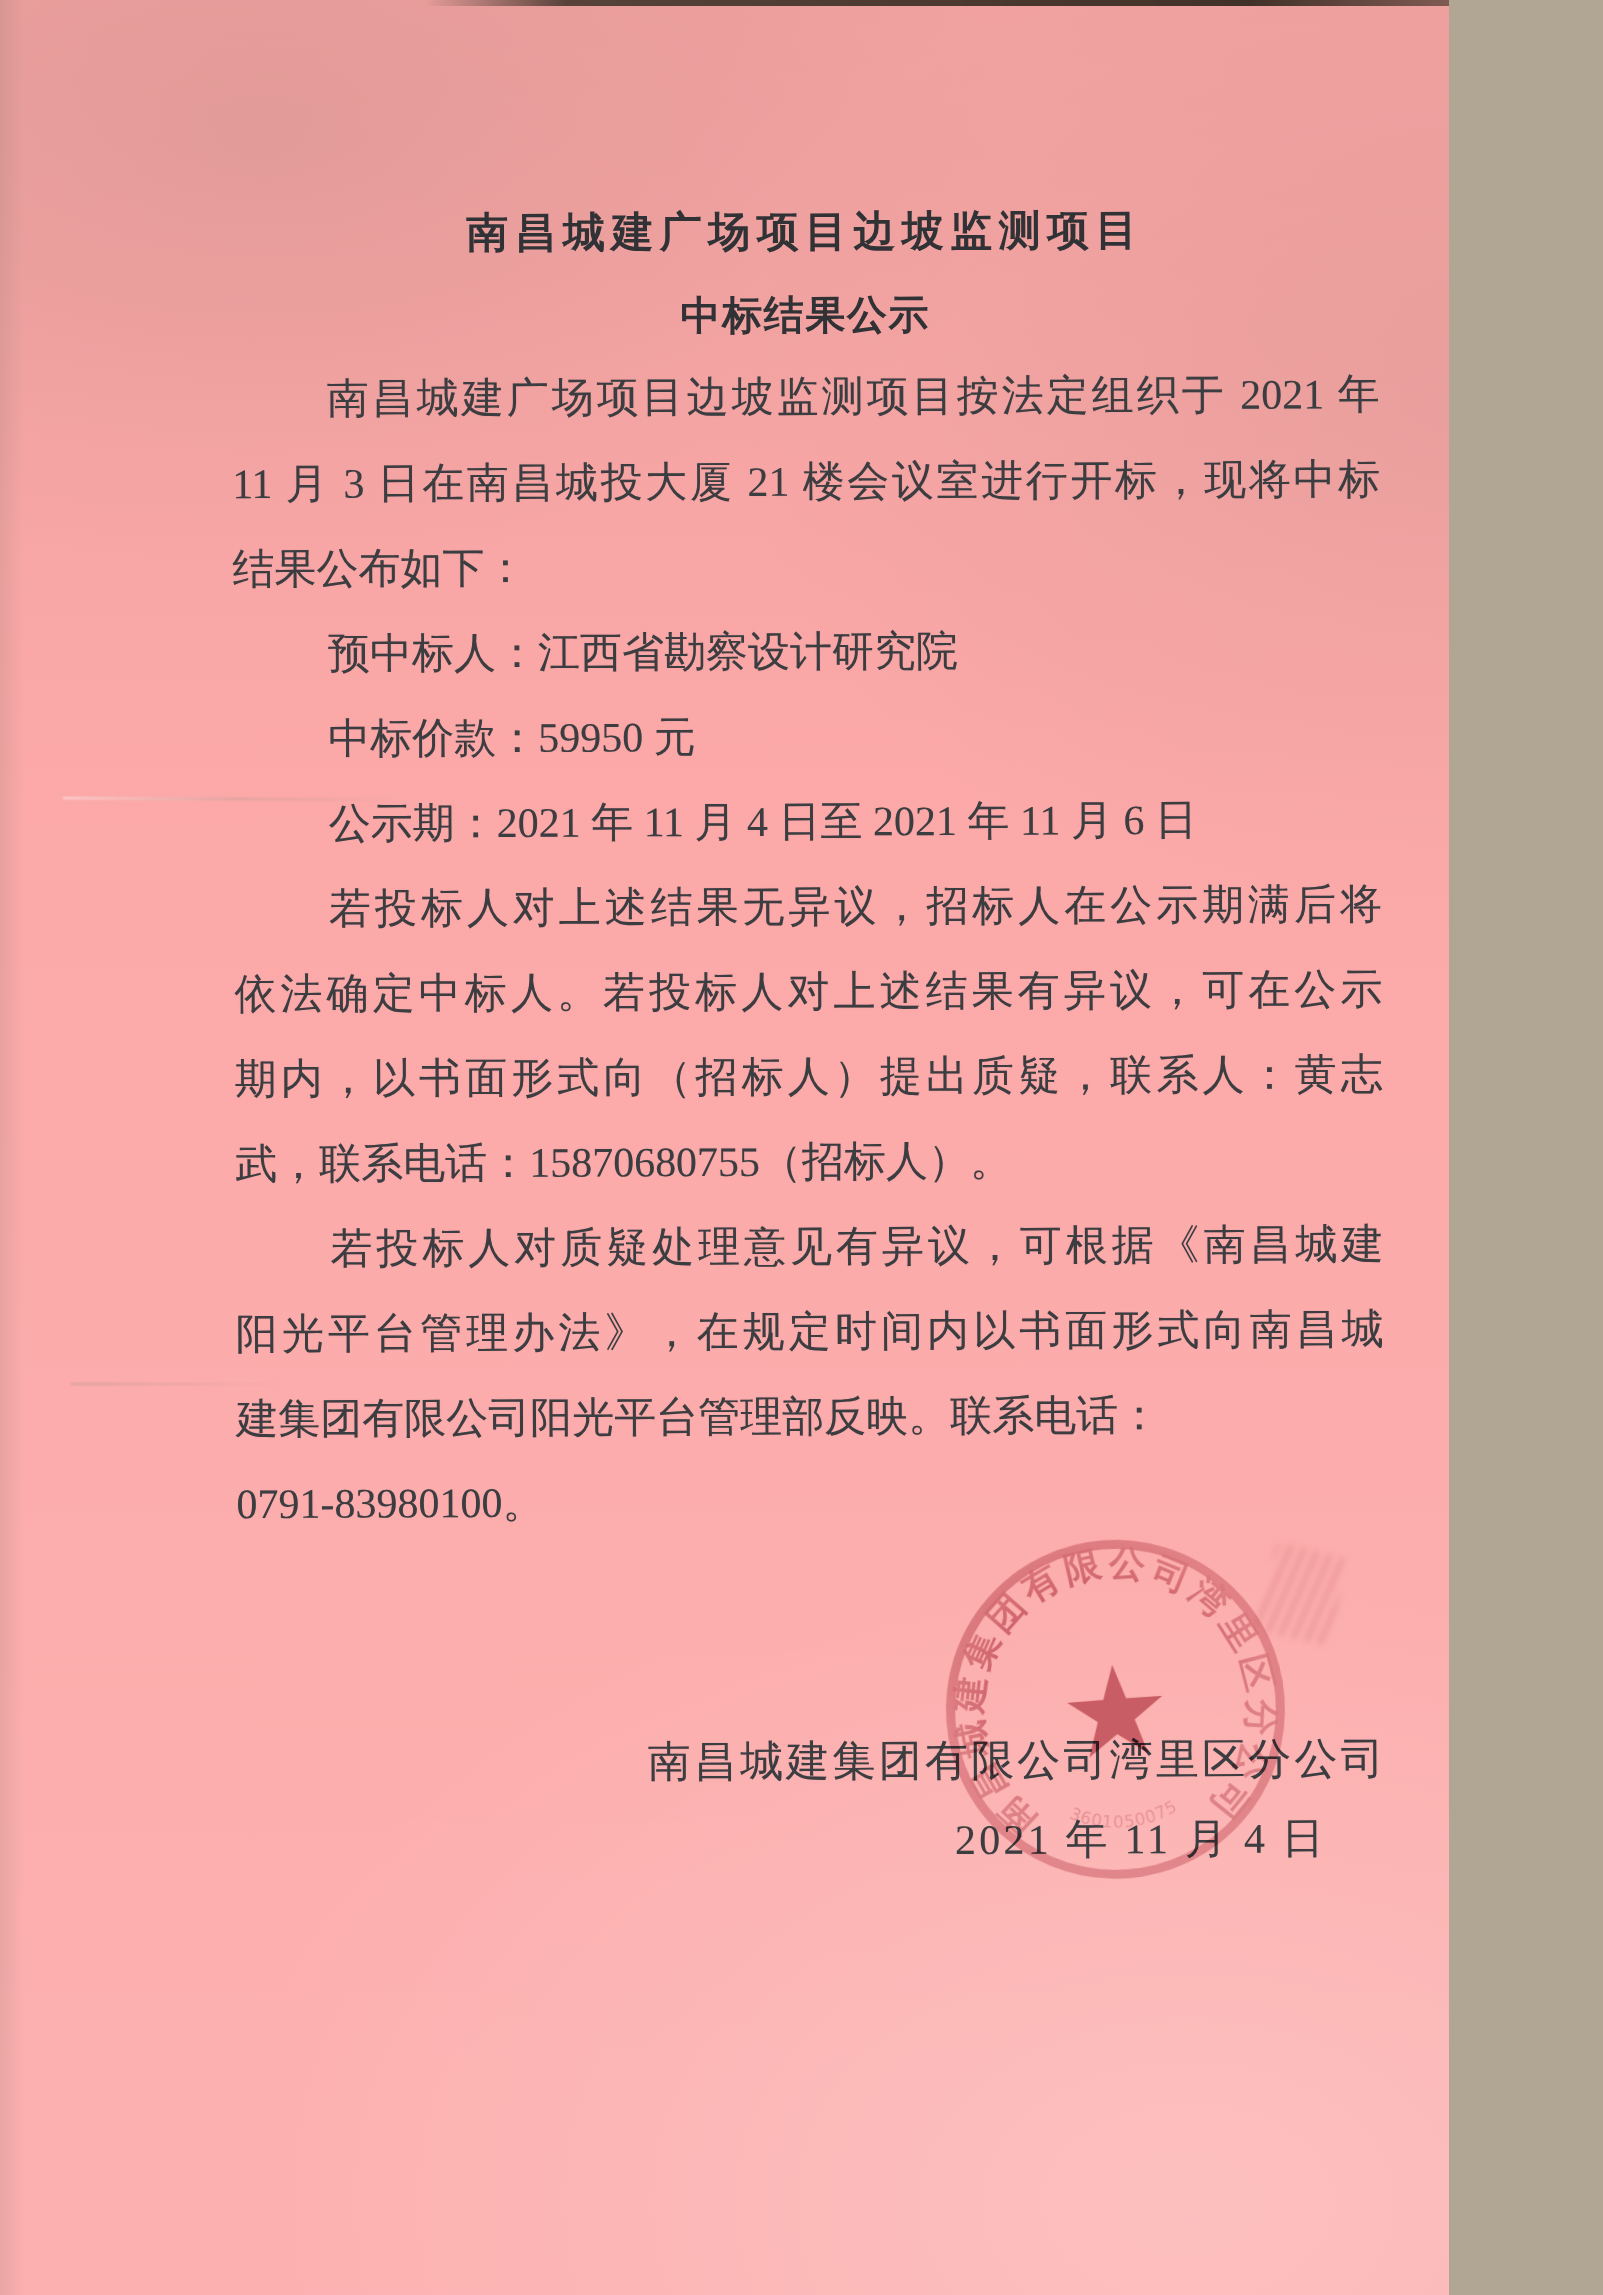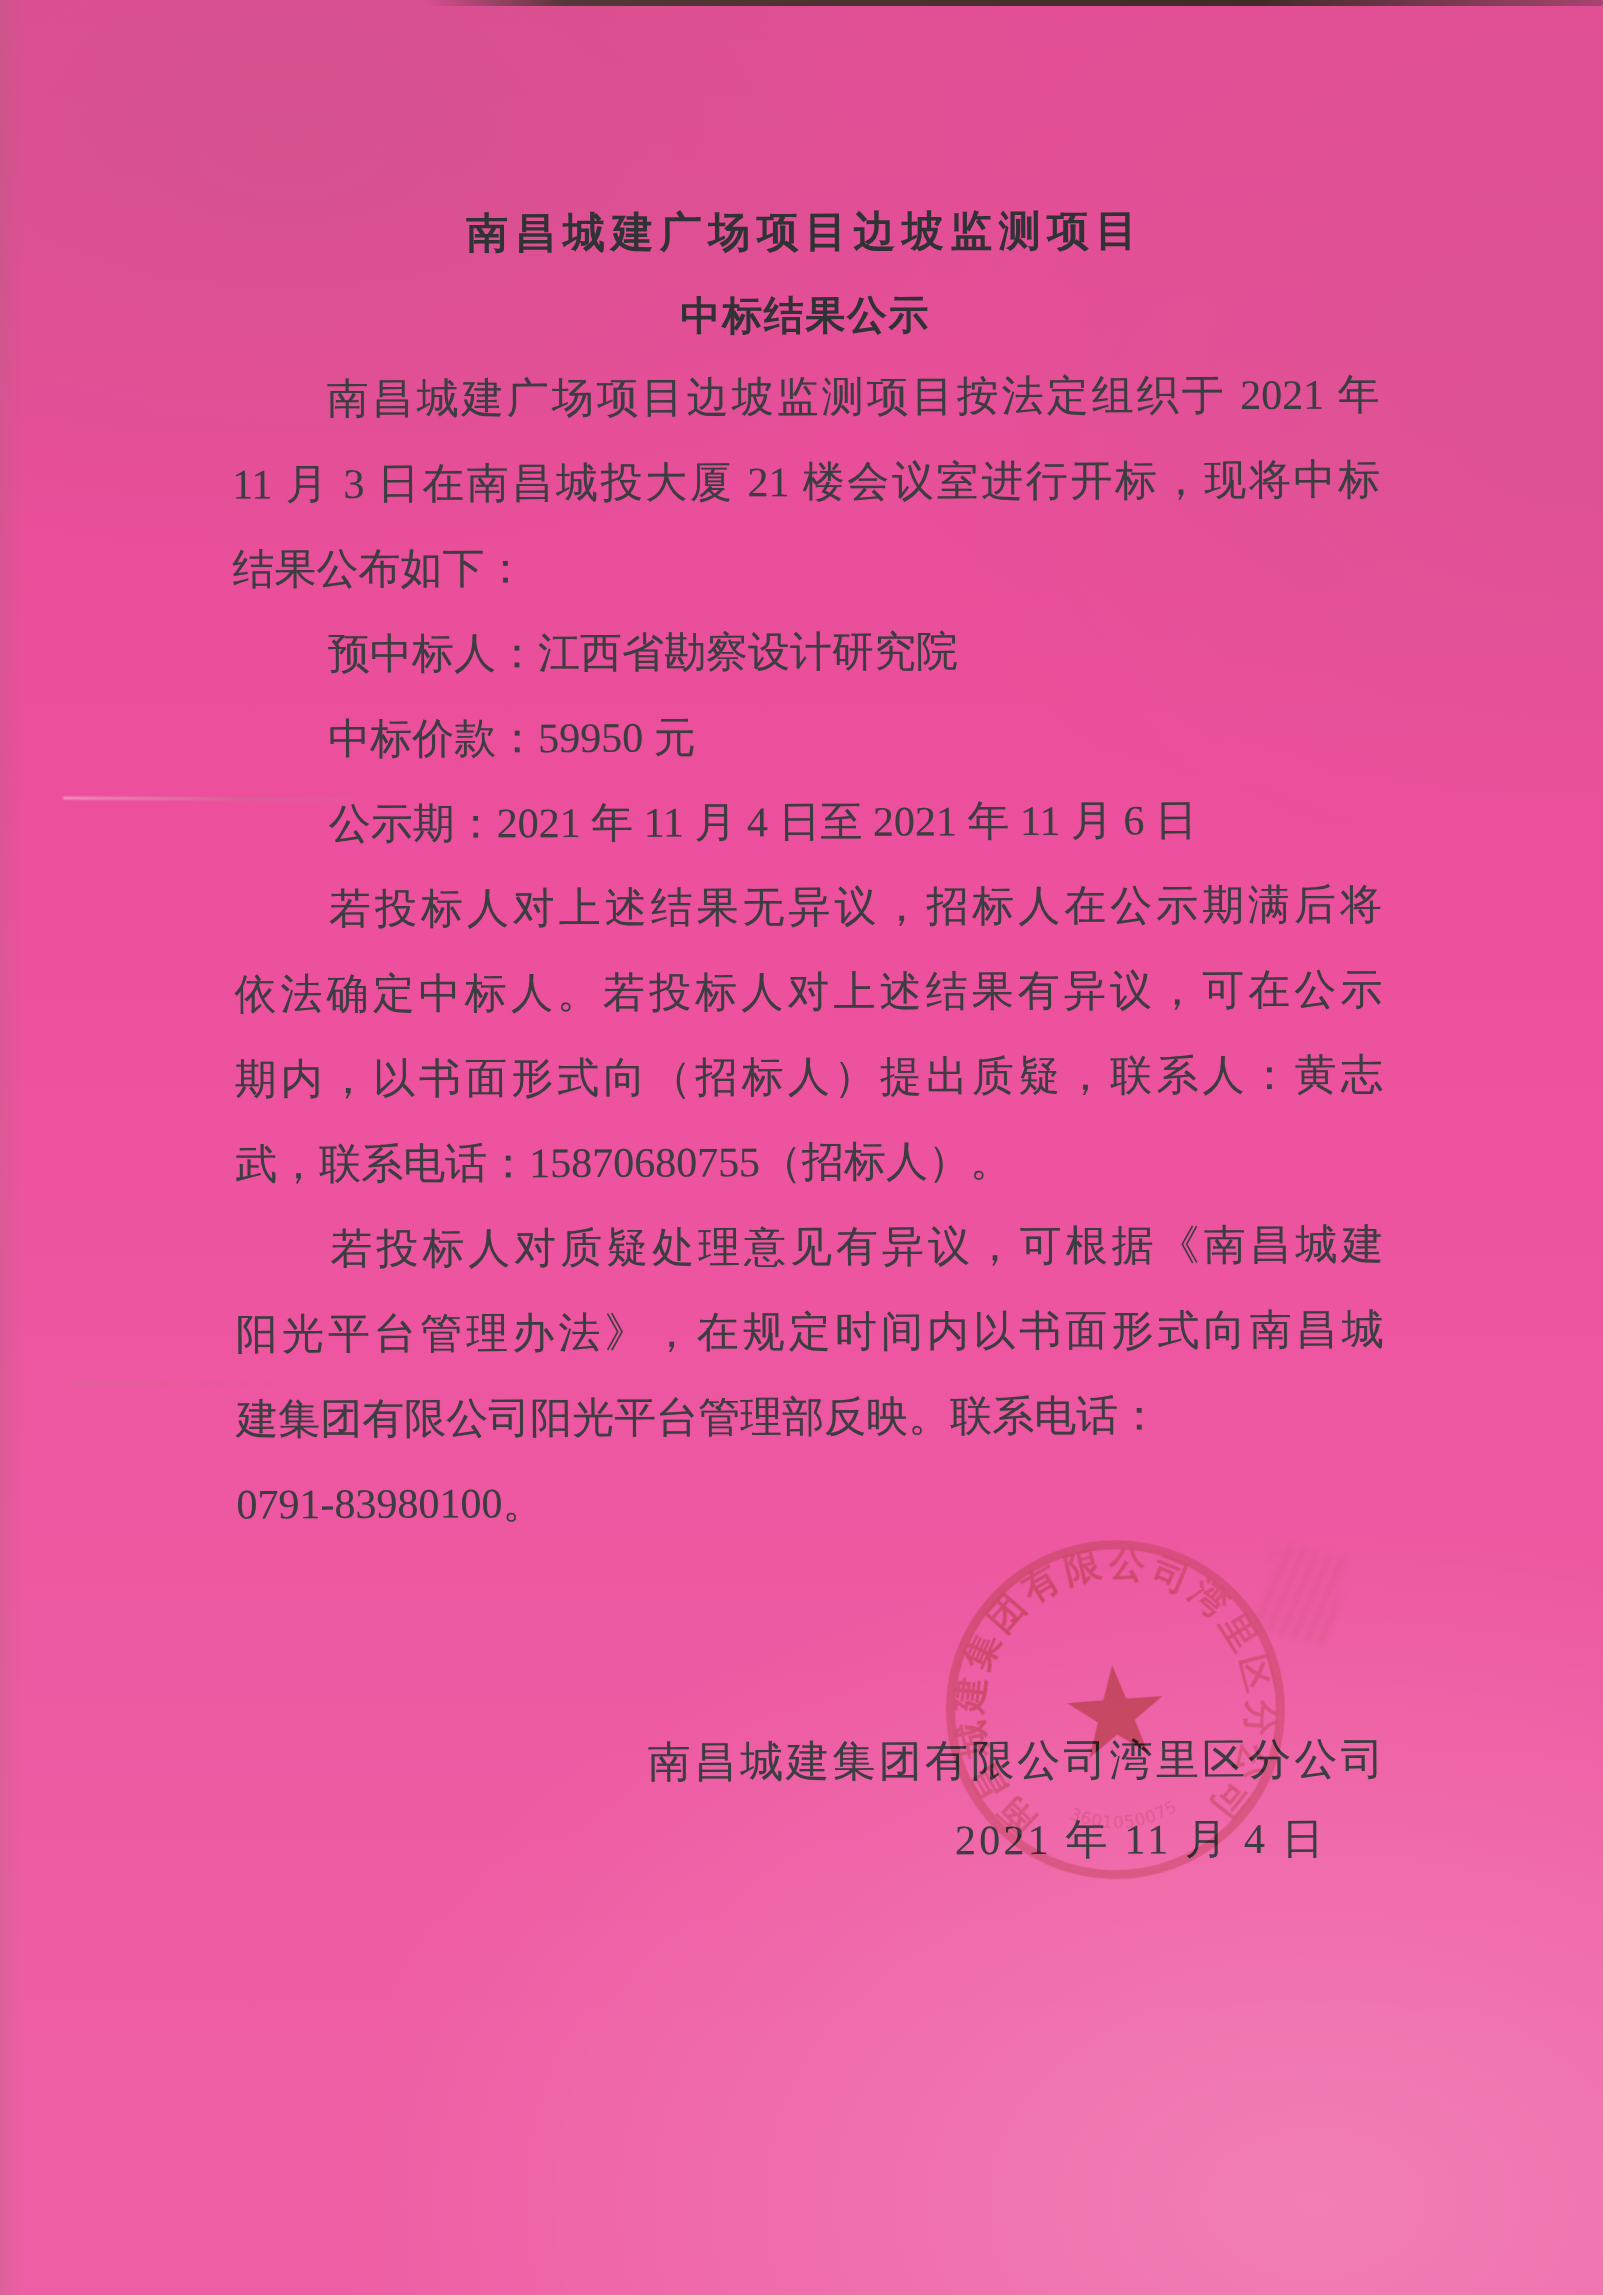--- a/index.html
+++ b/index.html
@@ -1,17 +1,17 @@
 <!DOCTYPE html>
 <html style="font-size:13px"><head>
 <meta charset="utf-8">
 <style>
   html,body{margin:0;padding:0;}
   body{width:1603px;height:2295px;overflow:hidden;background:#b0a693;}
-  .page{position:relative;width:1603px;height:2295px;background:#ec4899;overflow:hidden;
+  .page{position:relative;width:1449px;height:2295px;background:#fca5a5;overflow:hidden;
         font-family:"Liberation Serif","DejaVu Serif",serif;}
   
   .shading{position:absolute;inset:0;pointer-events:none;
     background:
       radial-gradient(1282px 721px at 18% 6%, rgba(110,100,88,.12), transparent 60%),
       radial-gradient(1202px 882px at 100% 18%, rgba(120,110,96,.10), transparent 60%),
       radial-gradient(1523px 1042px at 82% 96%, rgba(255,255,248,.20), transparent 65%),
       linear-gradient(180deg, rgba(140,130,115,.10), rgba(255,255,250,.04) 35%, rgba(255,255,250,.12) 90%);}
   .edge-strip{position:absolute;top:0;left:425px;width:1178px;height:5.6px;border-radius:2.4px;
       background:linear-gradient(to right, transparent, rgba(62,50,40,.85) 12%, rgba(50,40,30,.92) 70%, rgba(62,50,40,.35));

